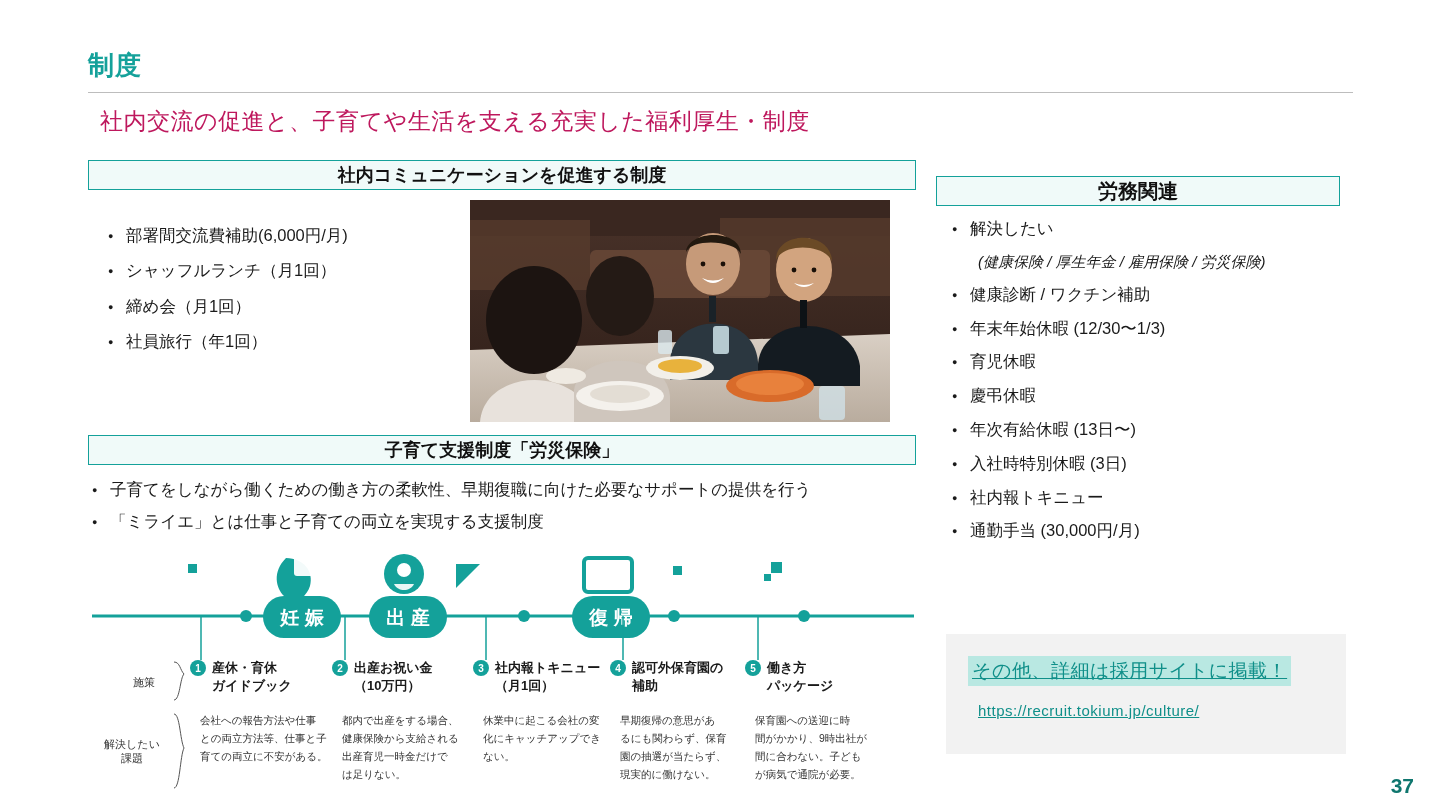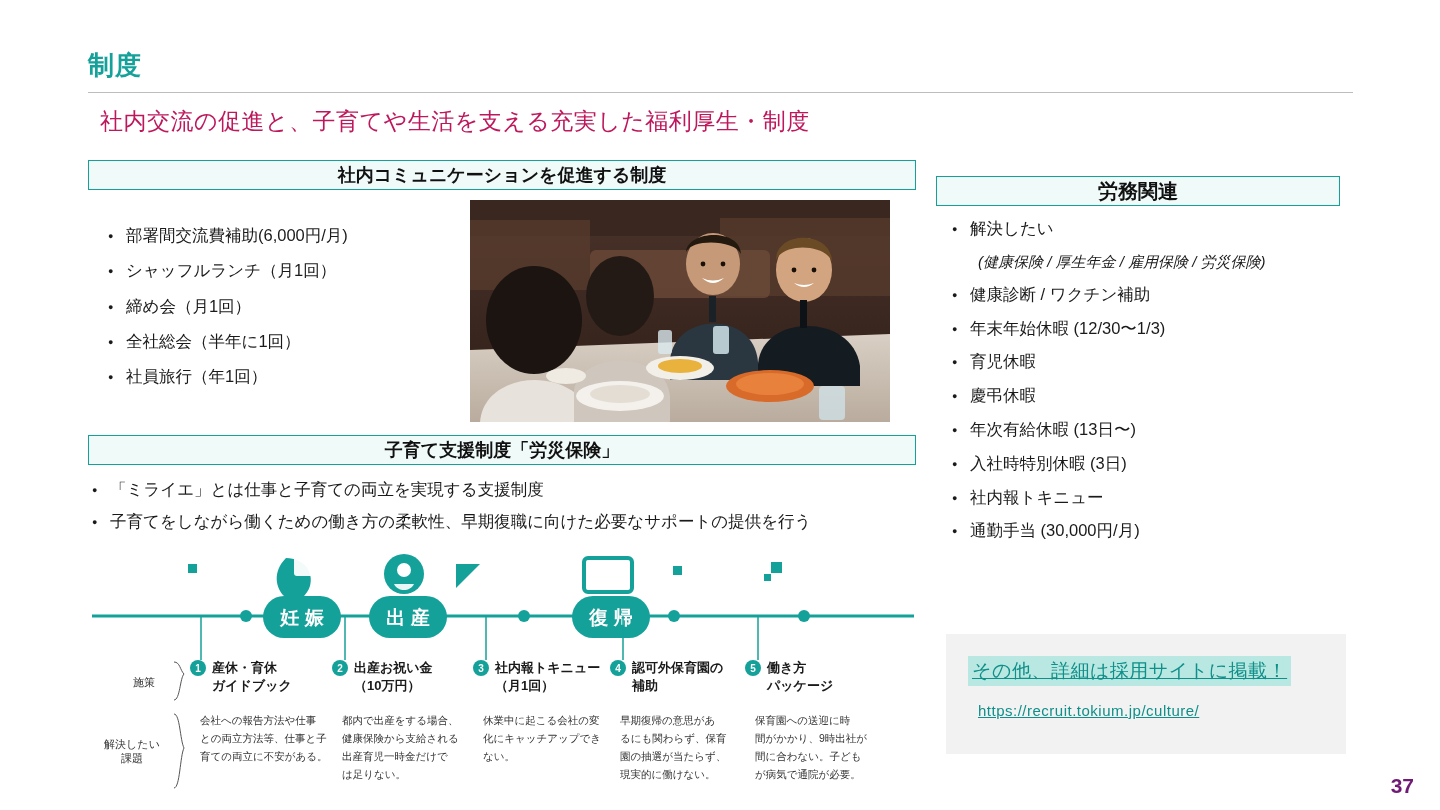--- a/index.html
+++ b/index.html
@@ -154,40 +154,39 @@
     text-decoration: underline;
     letter-spacing: 0.5px;
   }
 
   
   .page-num {
     position: absolute;
     right: 26px;
     bottom: 12px;
     font-size: 21px;
-    color: #701a75;
+    color: #0f766e;
     font-weight: 700;
   }
 </style>
 </head>
 <body>
 
 <div class="slide">
 
   <div class="page-title">制度</div>
   <div class="title-rule"></div>
   <div class="subtitle">社内交流の促進と、子育てや生活を支える充実した福利厚生・制度</div>
 
   <div class="banner" id="banner-comm">社内コミュニケーションを促進する制度</div>
 
   <ul class="bullets" id="comm-list">
     <li>部署間交流費補助(6,000円/月)</li>
     <li>シャッフルランチ（月1回）</li>
     <li>締め会（月1回）</li>
-    <li>全社総会（半年に1回）</li>
     <li>社員旅行（年1回）</li>
   </ul>
 
   <div class="photo">
     <svg width="420" height="222" viewBox="0 0 420 222" xmlns="http://www.w3.org/2000/svg" role="img" aria-label="team lunch photo">
       <defs>
         <linearGradient id="wall" x1="0" y1="0" x2="0" y2="1">
           <stop offset="0%" stop-color="#4a332a"></stop>
           <stop offset="100%" stop-color="#2d1d17"></stop>
         </linearGradient>
@@ -249,22 +248,22 @@
     <li>育児休暇</li>
     <li>慶弔休暇</li>
     <li>年次有給休暇 (13日〜)</li>
     <li>入社時特別休暇 (3日)</li>
     <li>社内報トキニュー</li>
     <li>通勤手当 (30,000円/月)</li>
   </ul>
 
   <div class="banner" id="banner-miraie">子育て支援制度「労災保険」</div>
   <ul class="bullets" id="miraie-desc">
+    <li>子育てをしながら働くための働き方の柔軟性、早期復職に向けた必要なサポートの提供を行う</li>
     <li>「ミライエ」とは仕事と子育ての両立を実現する支援制度</li>
-    <li>子育てをしながら働くための働き方の柔軟性、早期復職に向けた必要なサポートの提供を行う</li>
   </ul>
 
   <div class="timeline">
     <svg width="830" height="255" viewBox="0 0 830 255" xmlns="http://www.w3.org/2000/svg">
 
       <rect x="100" y="16" width="9" height="9" fill="#14a19a"></rect>
       <rect x="585" y="18" width="9" height="9" fill="#14a19a"></rect>
       <rect x="683" y="14" width="11" height="11" fill="#14a19a"></rect>
       <rect x="676" y="26" width="7" height="7" fill="#14a19a"></rect>
       <path d="M368 16 L392 16 L368 40 Z" fill="#14a19a"></path>

